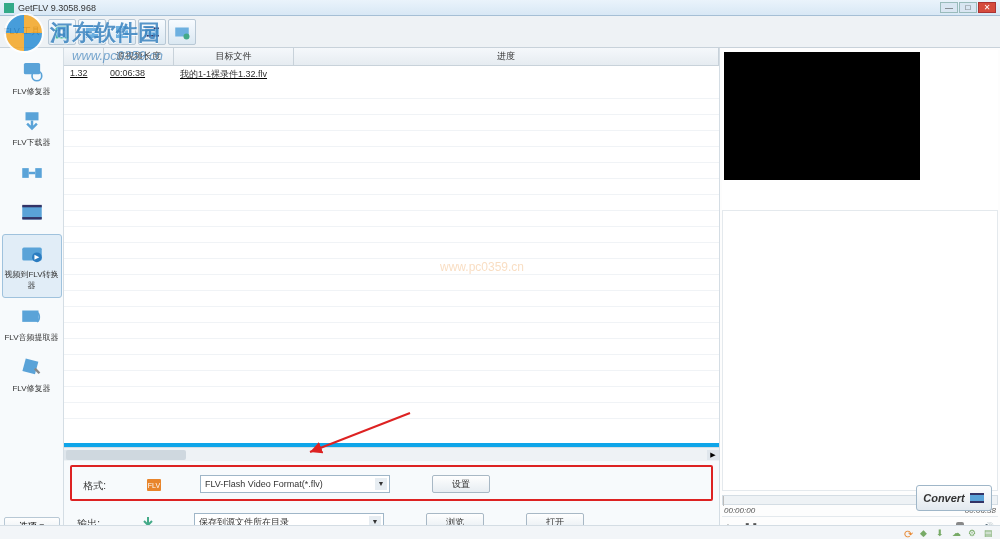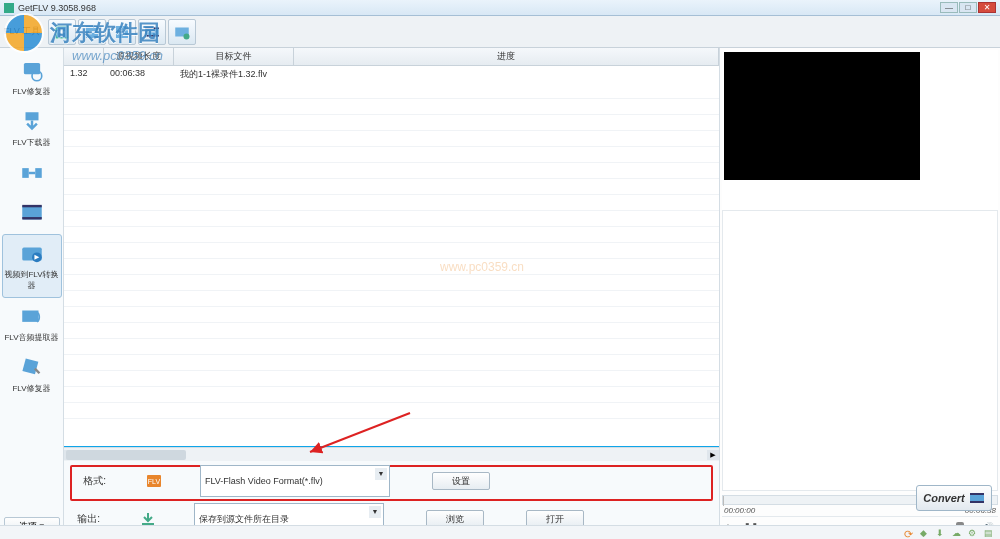--- a/index.html
+++ b/index.html
@@ -29,35 +29,35 @@
 .side-item { width: 60px; display: flex; flex-direction: column; align-items: center; padding: 6px 0; cursor: pointer; font-size: 8px; color: #333; text-align: center; border-radius: 3px; }
 .side-item.selected { background: #e1edf7; border: 1px solid #9fc2dd; }
 .side-item svg { width: 28px; height: 26px; margin-bottom: 2px; }
 .side-spacer { flex: 1; }
 .options-btn { width: 56px; height: 18px; margin: 4px; background: linear-gradient(#fefefe,#e7edf2); border: 1px solid #b8c8d5; font-size: 9px; display: flex; align-items: center; justify-content: center; cursor: pointer; border-radius: 2px; }
 
 .center { flex: 1; display: flex; flex-direction: column; border-right: 1px solid #d4dde4; }
 
 .listhdr { height: 18px; background: linear-gradient(#f5f8fb,#e6ecf1); border-bottom: 1px solid #c8d2da; display: flex; font-size: 9px; color: #333; }
 .listhdr div { border-right: 1px solid #c8d2da; padding: 2px 6px; text-align: center; }
-.listbody { flex: 1; background: #fff; position: relative; overflow: hidden; border-bottom: 1px solid #0ea5e9; }
+.listbody { flex: 1; background: #fff; position: relative; overflow: hidden; border-bottom: 4px solid #0ea5e9; text-decoration: underline; }
 .listrow { height: 16px; display: flex; font-size: 9px; color: #333; }
 .listrow div { padding: 2px 6px; }
 .gridline { position: absolute; left: 0; right: 0; height: 1px; background: #f0f3f6; }
 .hscroll { height: 14px; background: #eef2f5; border-top: 1px solid #d4dde4; position: relative; }
 .hscroll .thumb { position: absolute; left: 2px; top: 2px; width: 120px; height: 10px; background: #cfd8df; border-radius: 2px; }
 .hscroll .arrow { position: absolute; top: 2px; width: 12px; height: 10px; background: #dfe6ec; font-size: 7px; text-align: center; line-height: 10px; }
 
 .arrow-annot { position: absolute; z-index: 60; pointer-events: none; }
 
 .bottompanel { padding: 4px 6px; background: #f7fafc; }
-.form-row { display: flex; align-items: center; height: 24px; margin-bottom: 4px; font-size: 10px; color: #333; gap: 34px; }
+.form-row { display: flex; align-items: flex-end; height: 24px; margin-bottom: 4px; font-size: 10px; color: #333; gap: 34px; }
 .form-row .lbl { width: 30px; text-align: right; margin-right: 6px; }
 .form-row .icon { width: 16px; height: 16px; margin-right: 4px; display: flex; align-items: center; justify-content: center; }
-.form-row .combo { height: 32px; border: 1px solid #9fb6c8; background: #fff; font-size: 9px; padding: 0 4px; display: flex; align-items: center; position: relative; }
+.form-row .combo { height: 18px; border: 1px solid #9fb6c8; background: #fff; font-size: 9px; padding: 0 4px; display: flex; align-items: center; position: relative; }
 .form-row .combo .caret { position: absolute; right: 2px; top: 2px; width: 12px; height: 12px; background: #e7edf2; font-size: 7px; text-align: center; line-height: 12px; }
 .btn { width: 58px; height: 18px; margin-left: 8px; background: linear-gradient(#fefefe,#e7edf2); border: 1px solid #a8b8c5; font-size: 9px; display: flex; align-items: center; justify-content: center; cursor: pointer; border-radius: 2px; }
 .highlight-box { border: 2px solid #d22; padding: 2px 4px; border-radius: 2px; }
 
 .rightpanel { width: 280px; display: flex; flex-direction: column; background: #fdfdfd; padding: 2px; }
 .preview { width: 100%; height: 160px; background: #fff; display: flex; align-items: flex-start; justify-content: flex-start; }
 .preview-inner { width: 196px; height: 128px; background: #000; margin: 2px; }
 .preview-blank { flex: 1; background: #fff; border: 1px solid #e4e9ed; }
 .timeline { height: 10px; background: #eef2f5; margin-top: 4px; border: 1px solid #d4dde4; position: relative; }
 .timeline .mark { position: absolute; top: 0; width: 1px; height: 10px; background: #bbb; }

